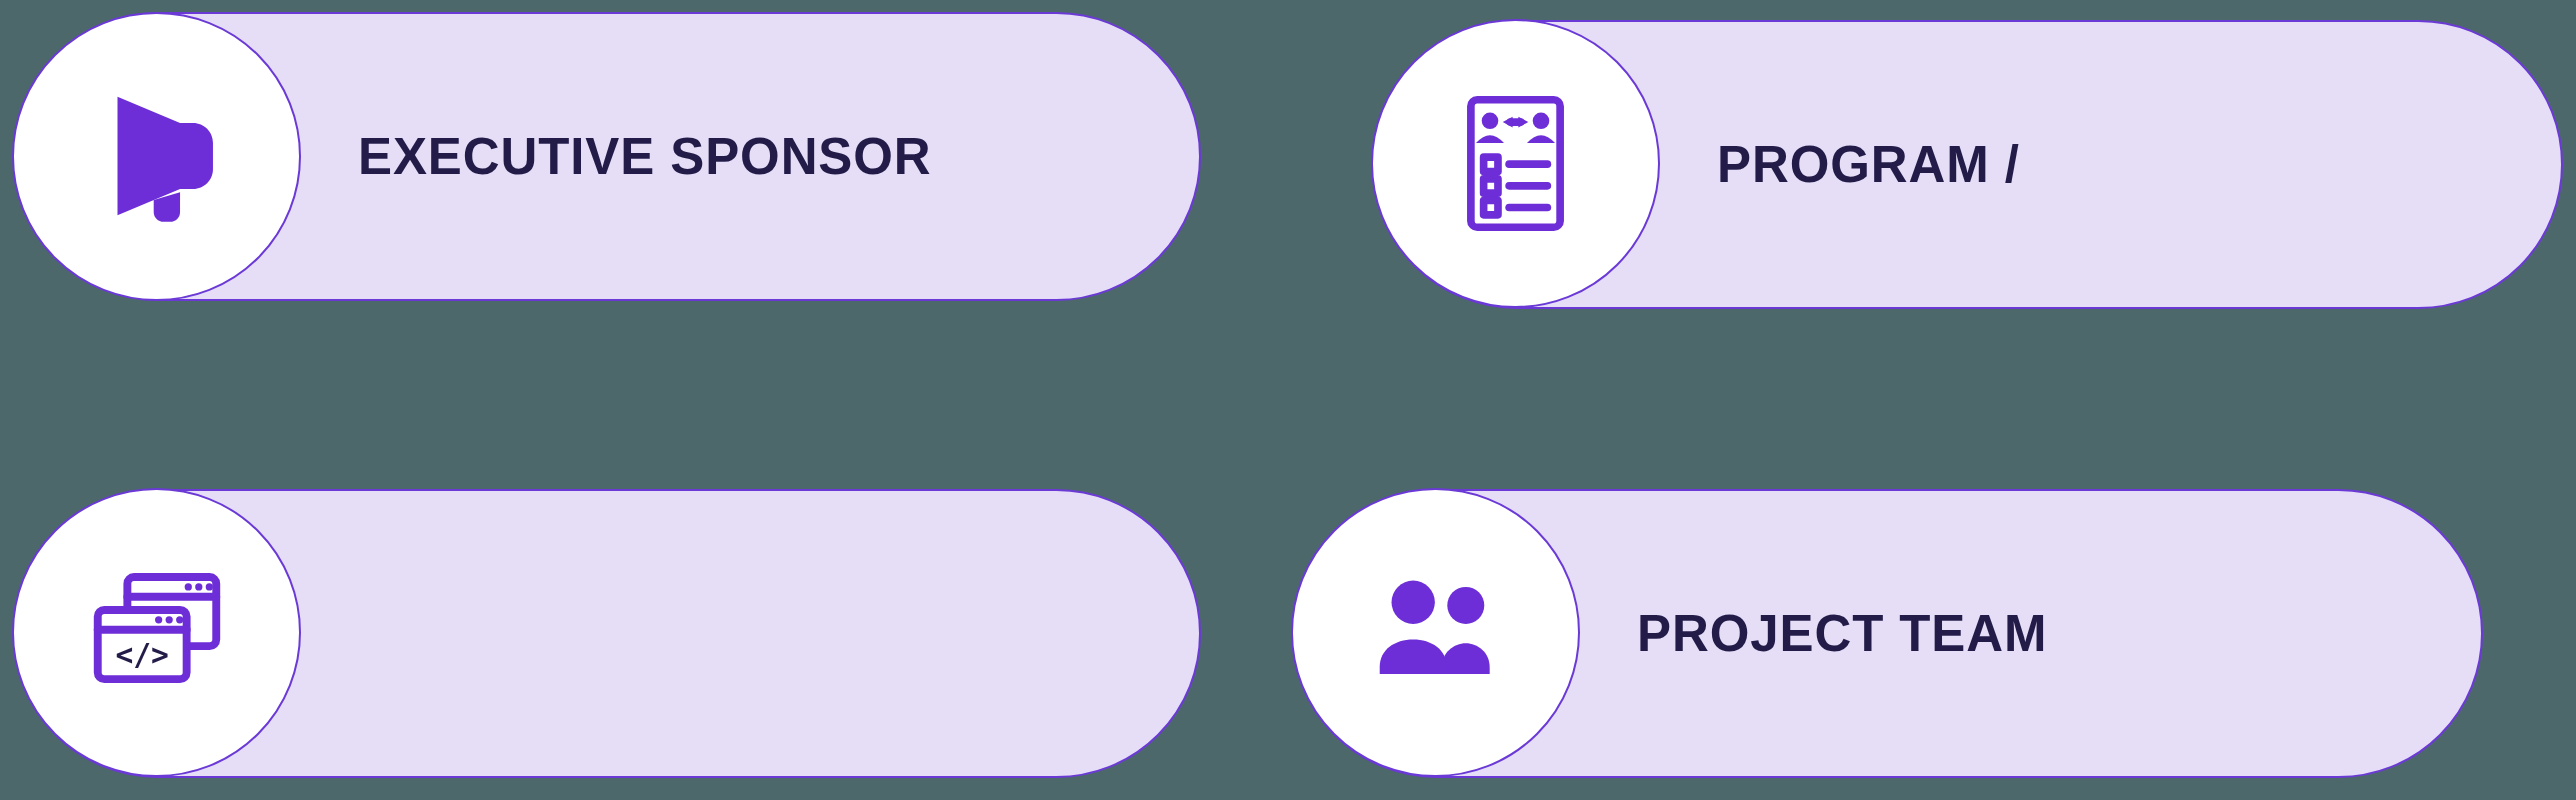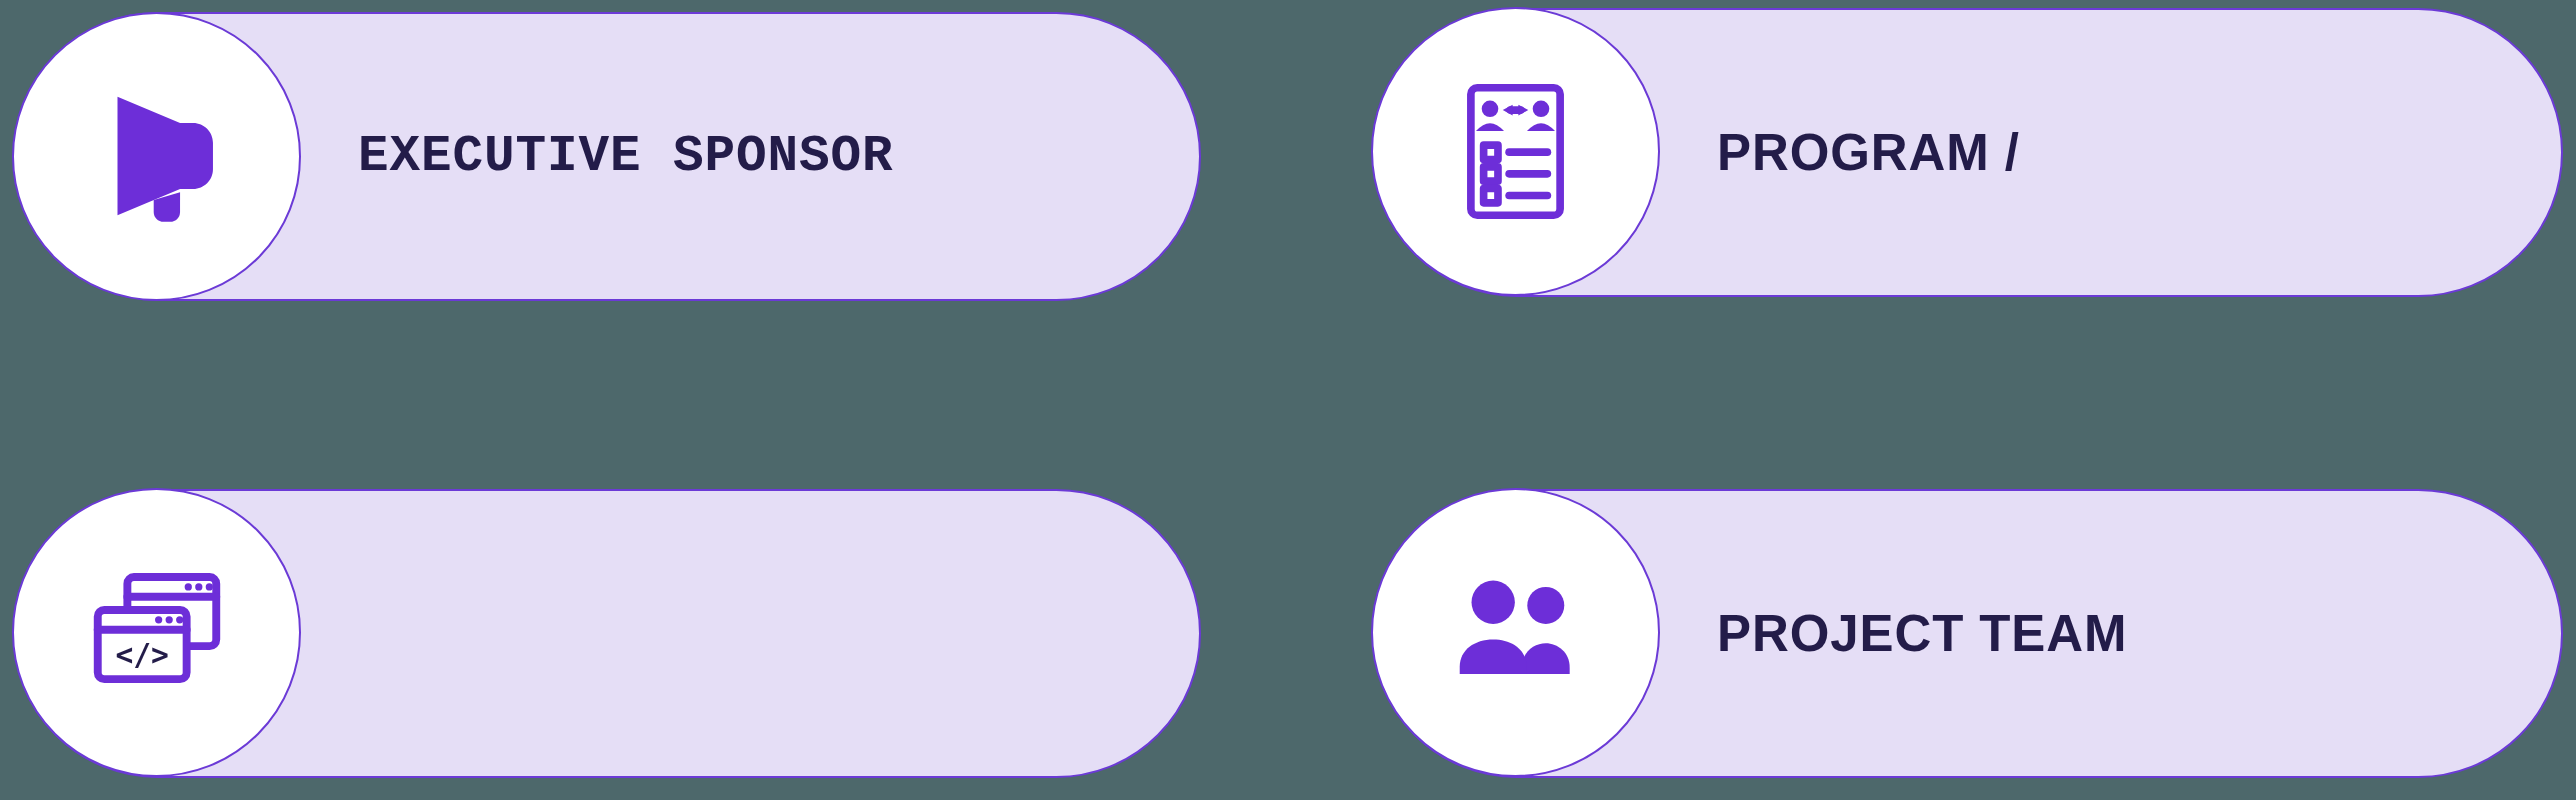--- a/index.html
+++ b/index.html
@@ -21,24 +21,24 @@
   .canvas{position:relative;width:2576px;height:801px;}
   .role-card{
     position:absolute;
     height:289px;
     background:var(--card-fill);
     border:2.6px solid var(--card-border);
     border-radius:149px;
     display:flex;
     align-items:center;
   }
-  .card-1{left:13px;top:12.3px;width:1188px;font-family:Liberation Mono, monospace;}
-  .card-2{left:1372px;top:8px;width:1191px;}
+  .card-1{left:13px;top:12.3px;width:1188px;}
+  .card-2{left:1372px;top:20px;width:1191px;}
   .card-3{left:13px;top:489px;width:1188px;}
-  .card-4{left:1372px;top:489px;width:1191px;align-items:center;}
+  .card-4{left:1292px;top:489px;width:1191px;align-items:center;}
   .icon-circle{
     position:absolute;
     left:-2.6px;top:-2.6px;
     width:289px;height:289px;
     border-radius:50%;
     background:var(--circle);
     border:2.6px solid var(--card-border);
     display:flex;
     align-items:center;
     justify-content:center;

